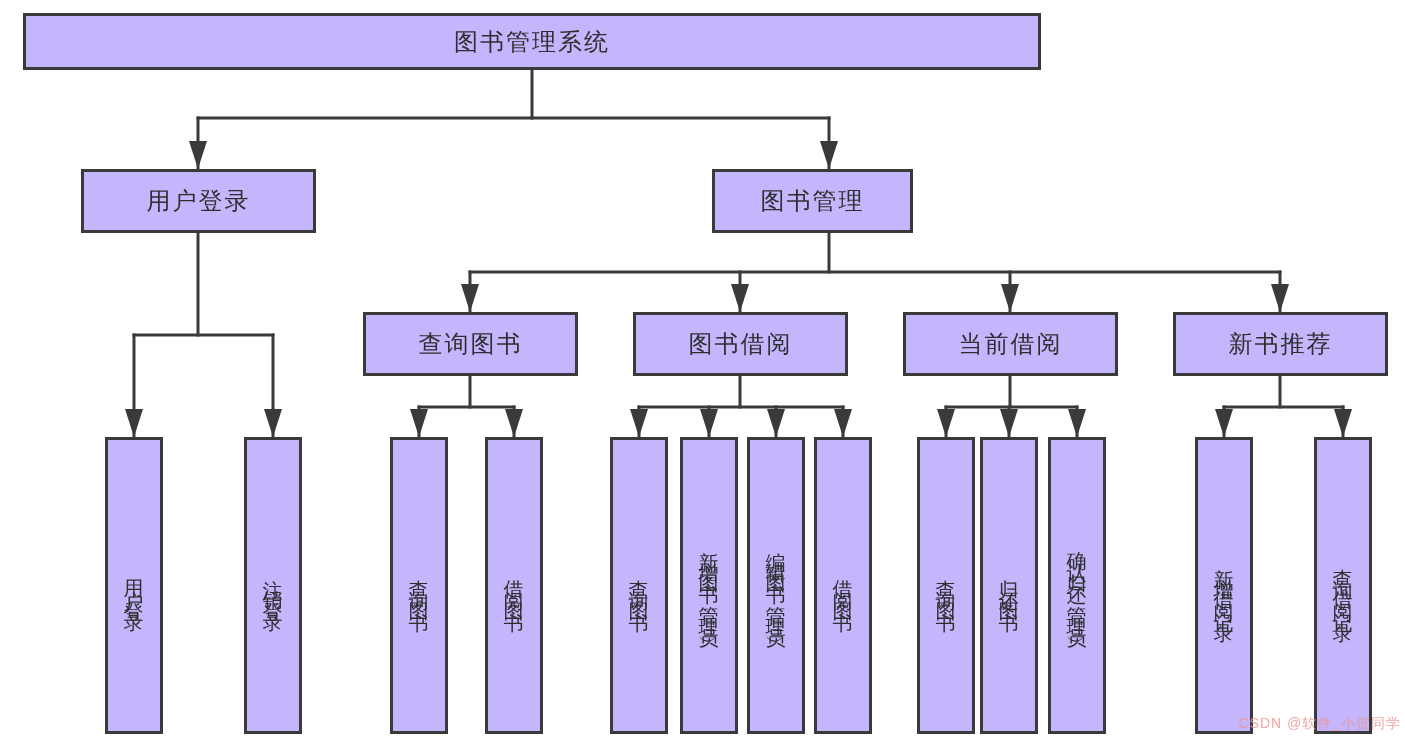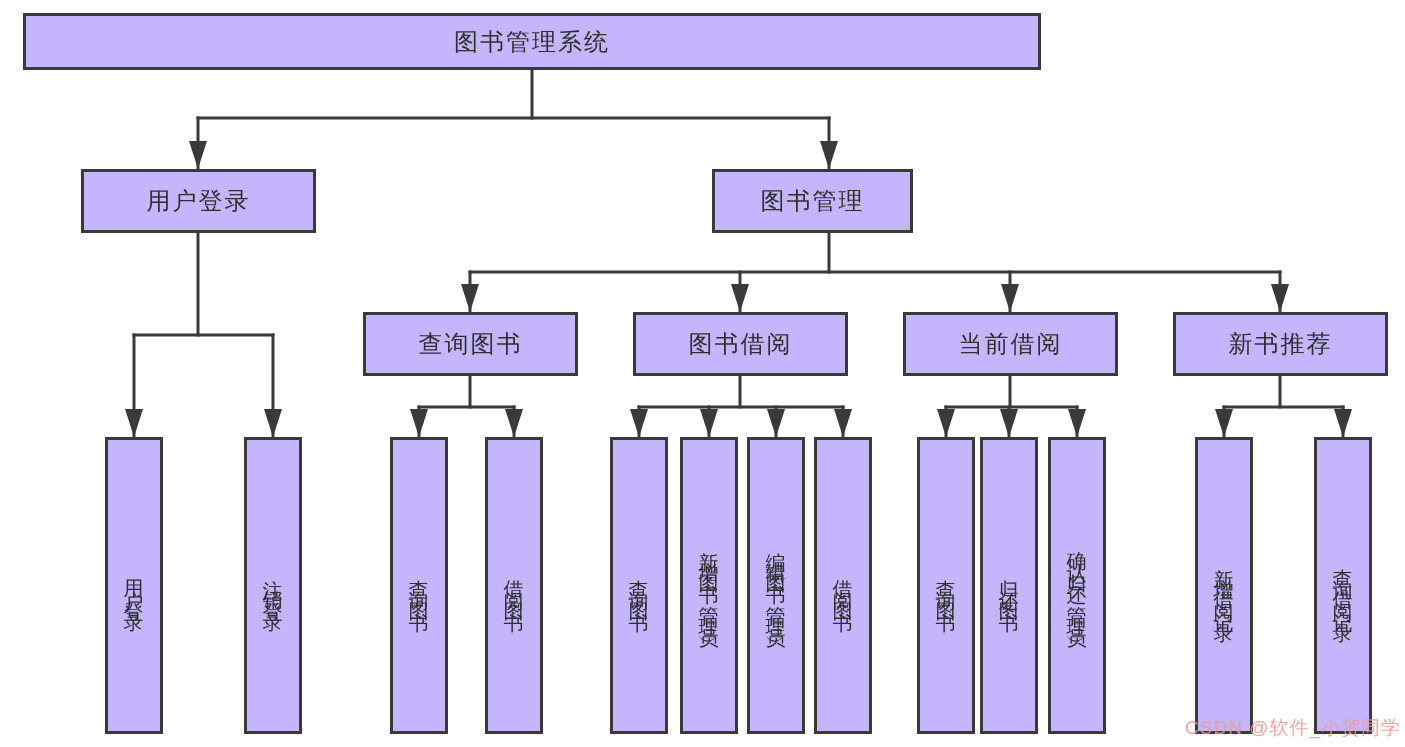--- a/index.html
+++ b/index.html
@@ -66,21 +66,21 @@
   #leaf-7  { left: 814px; }
   #leaf-8  { left: 917px; }
   #leaf-9  { left: 980px; }
   #leaf-10 { left: 1048px; }
   #leaf-11 { left: 1195px; }
   #leaf-12 { left: 1314px; }
   #watermark {
     position: absolute;
     right: 4px;
     top: 715px;
-    font-size: 19px;
+    font-size: 14px;
     color: rgba(238, 150, 143, 0.85);
     letter-spacing: 1px;
     white-space: nowrap;
     z-index: 5;
   }
 </style>
 </head>
 <body>
 
 <div id="stage">

